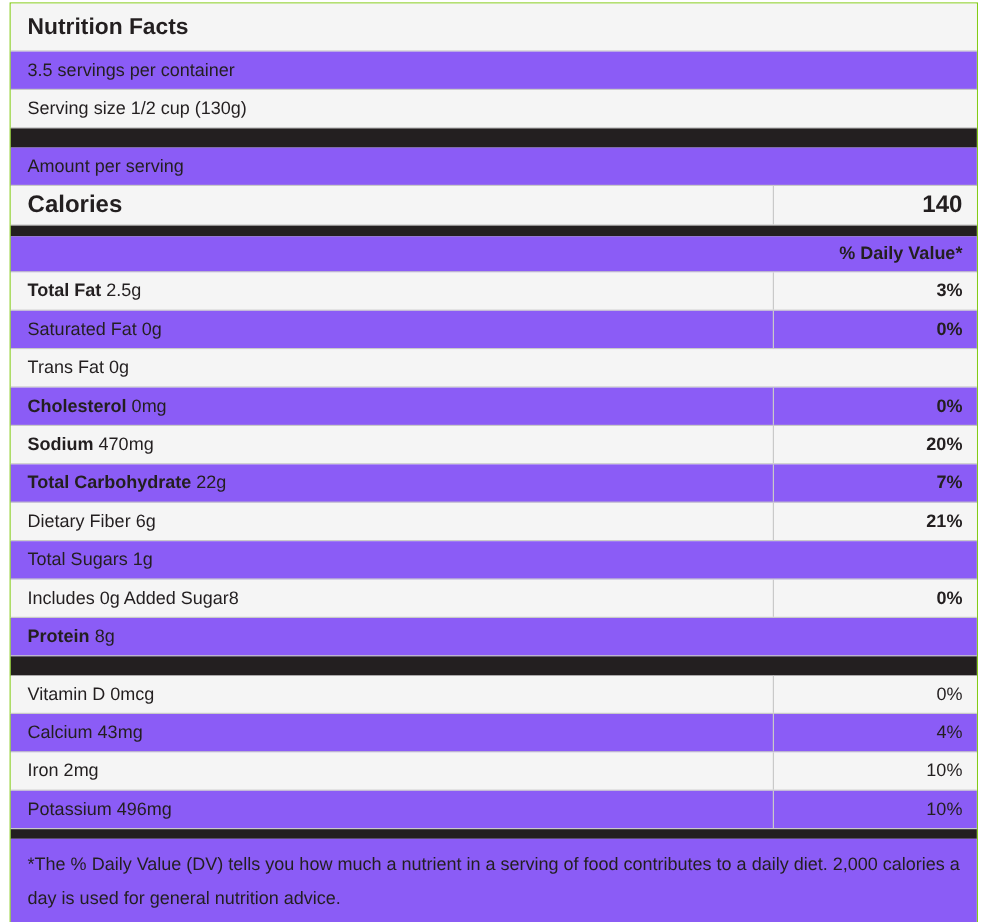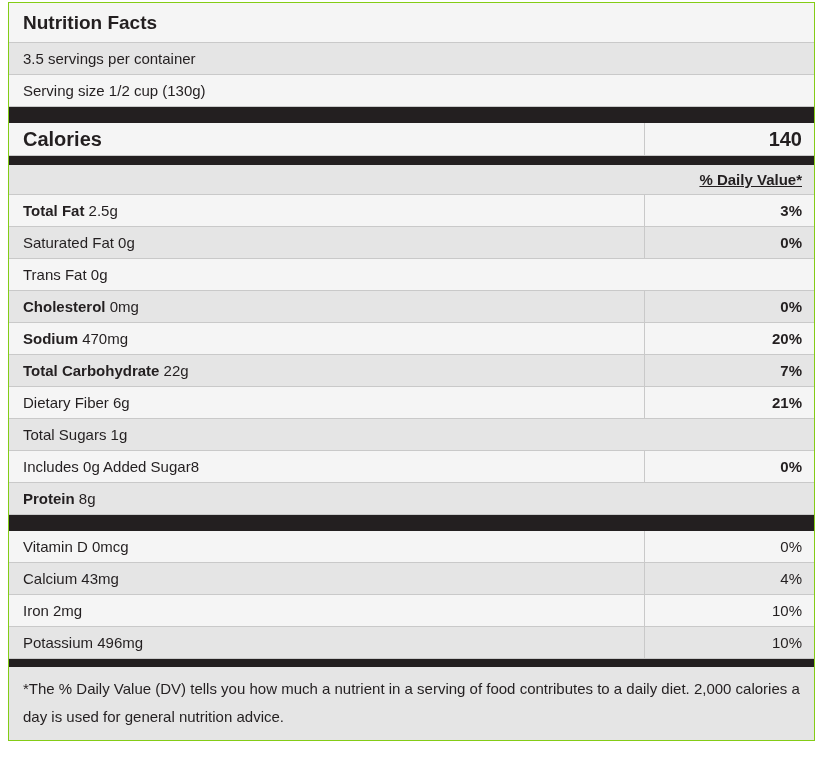--- a/index.html
+++ b/index.html
@@ -12,40 +12,40 @@
   .nf-label {
     margin: 2px 7px 2px 8px;
     border: 1px solid #84cc16;
     background: #ffffff;
     font-size: 15px;
   }
   .row {
     display: flex;
     align-items: stretch;
     border-bottom: 1px solid #c9c9c9;
-    background: #e5e5e5;
+    background: #8b5cf6;
     min-height: 32px;
   }
   .row.shaded { background: #f5f5f5; }
   .cell { display: flex; align-items: center; }
   .cell.left { flex: 1; padding: 4px 14px; }
   .cell.right {
     width: 170px;
     border-left: 1px solid #c9c9c9;
     justify-content: flex-end;
     padding: 4px 12px;
   }
   .bold { font-weight: bold; }
   .row.title-row { min-height: 40px; }
   .row.title-row .cell.left { font-size: 19px; font-weight: bold; }
   .row.serving-size-row .cell.left,
   .row.amount-row .cell.left { font-weight: normal; }
   .row.calories-row { min-height: 33px; }
   .row.calories-row .cell { font-weight: bold; font-size: 20px; }
-  .row.dv-header-row { min-height: 30px; text-decoration: underline; }
+  .row.dv-header-row { min-height: 30px; }
   .row.dv-header-row .cell.left { justify-content: flex-end; padding-right: 12px; font-weight: bold; }
   .bar { background: #231f20; }
   .bar.thick { height: 16px; }
   .bar.medium { height: 9px; }
   .bar.thin { height: 8px; }
   .row.footnote-row { border-bottom: none; }
   .row.footnote-row .cell.left {
     display: block;
     padding: 8px 14px 9px 14px;
     line-height: 28px;
@@ -63,20 +63,23 @@
   <div class="row">
     <div class="cell left">3.5 servings per container</div>
   </div>
 
   <div class="row serving-size-row shaded">
     <div class="cell left">Serving size 1/2 cup (130g)</div>
   </div>
 
   <div class="bar thick"></div>
 
+  <div class="row amount-row">
+    <div class="cell left">Amount per serving</div>
+  </div>
 
   <div class="row calories-row shaded">
     <div class="cell left">Calories</div>
     <div class="cell right">140</div>
   </div>
 
   <div class="bar medium"></div>
 
   <div class="row dv-header-row">
     <div class="cell left">% Daily Value*</div>

